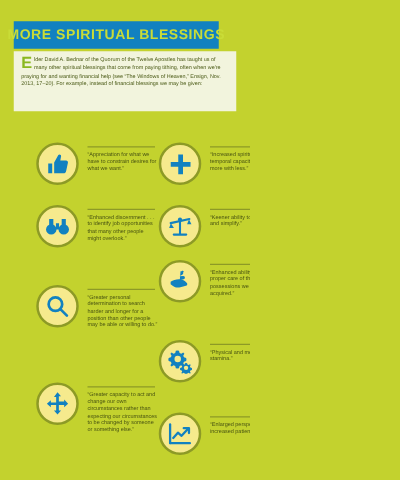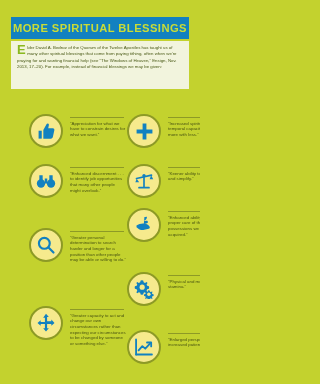--- a/index.html
+++ b/index.html
@@ -6,21 +6,21 @@
   body{
     width:200px;height:384px;overflow:hidden;
     background:#c3d22e;
     font-family:"Liberation Sans", sans-serif;
     position:relative;
   }
   #page{position:relative;width:200px;height:384px;}
 
   
   .title-bar{
-    position:absolute;left:11px;top:17px;width:178px;height:22px;
+    position:absolute;left:11px;top:17px;width:164px;height:22px;
     background:#1281c0;
     display:flex;align-items:center;justify-content:center;
   }
   .title-text{
     color:#c9dc37;
     font-size:11.2px;font-weight:bold;letter-spacing:.45px;
     white-space:nowrap;
   }
 
   

